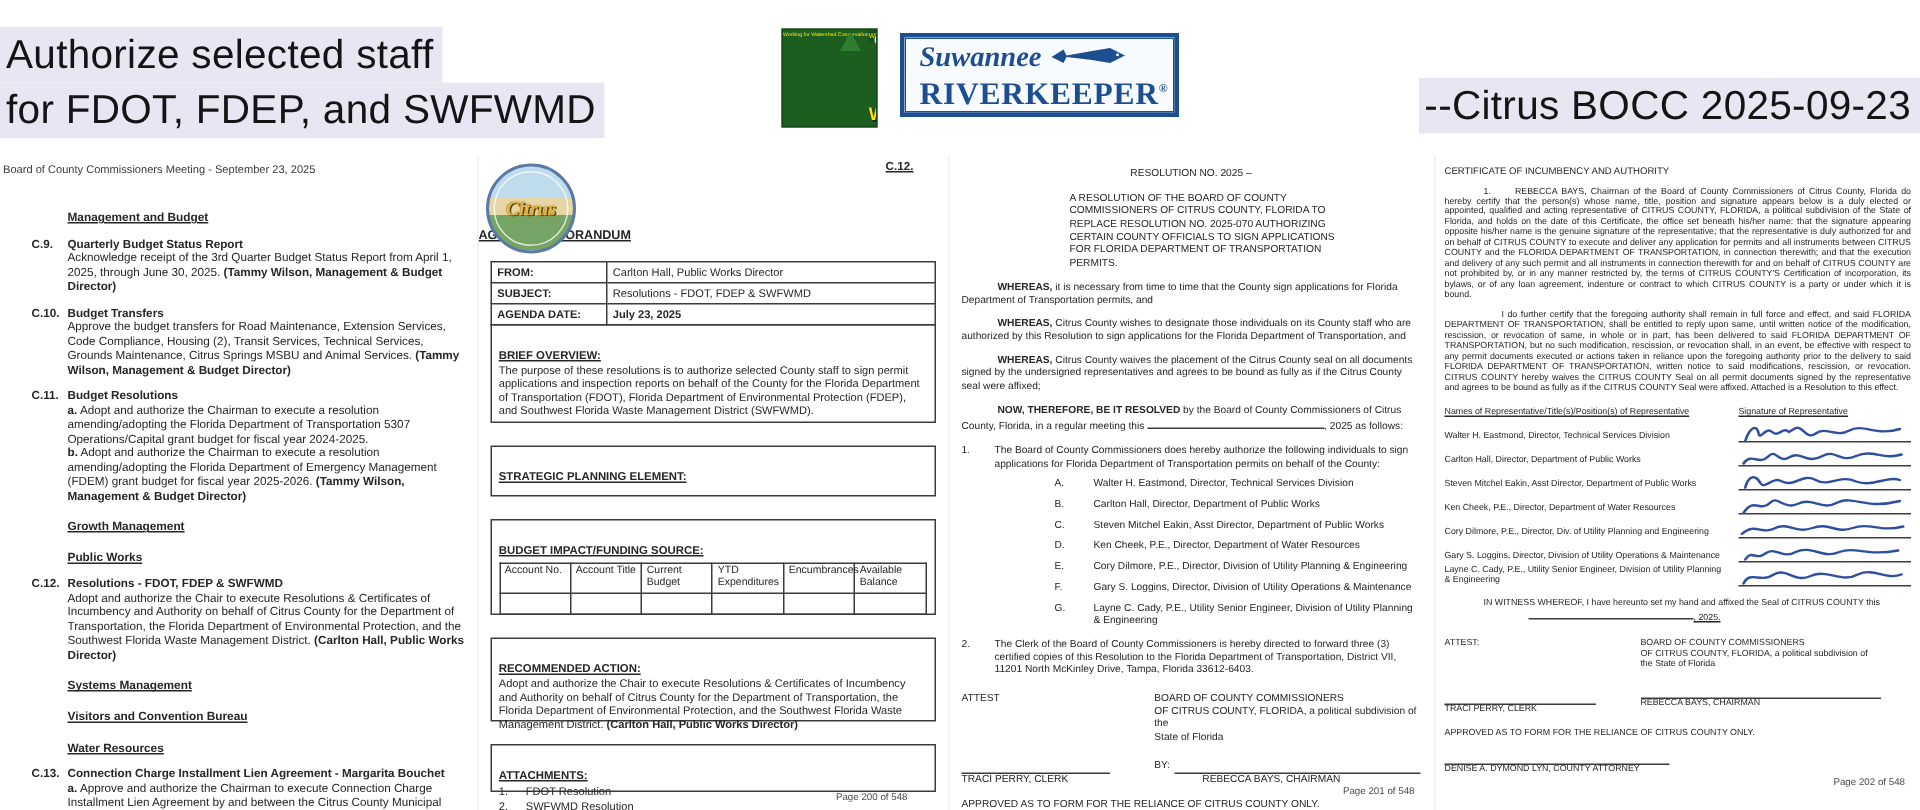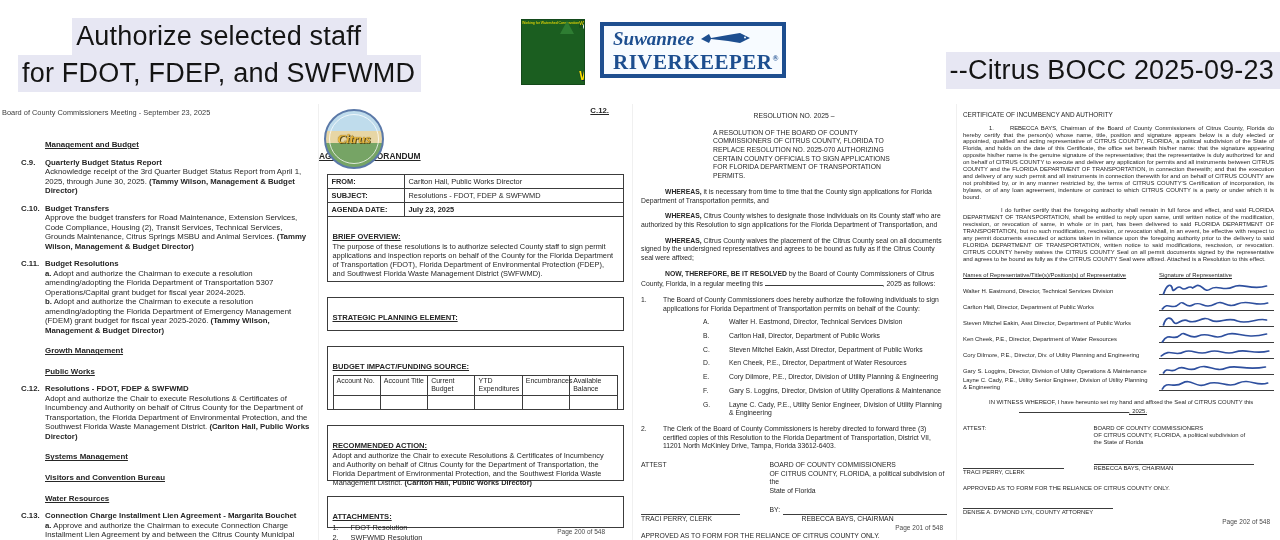--- a/index.html
+++ b/index.html
@@ -2,21 +2,21 @@
 <html><head>
 <meta charset="utf-8">
 <style>
   html,body{margin:0;padding:0;background:#fff;}
   body{width:1280px;height:540px;overflow:hidden;font-family:"Liberation Sans",sans-serif;color:#262626;}
   .stage{position:relative;width:1280px;height:540px;background:#fff;}
 
   
   .headline{position:absolute;top:18px;font-size:27px;line-height:34px;color:#141414;letter-spacing:.2px;}
   .headline .hl{background:#e7e7f3;padding:1px 6px 2px 4px;display:inline-block;}
-  .hl-left{left:18px;text-align:center;}
+  .hl-left{left:0;text-align:left;}
   .hl-right{right:0;text-align:right;}
 
   
   .logo-wrap{position:absolute;left:521px;top:19px;height:66px;display:flex;align-items:flex-start;}
   .wwals{width:64px;height:66px;background:#1b5e20;border:1px solid #14491a;box-sizing:border-box;display:flex;overflow:hidden;}
   .wwals-top{font-size:3.5px;color:#ffe400;text-align:center;line-height:6px;height:6px;background:#1b5e20;white-space:nowrap;}
   .wwals-art{flex:1;position:relative;background:linear-gradient(105deg,#7ecbe0 0 38%,#bfe3a8 38% 55%,#4c9a43 55% 100%);}
   .wwals-art .sun{position:absolute;left:4px;top:2px;width:9px;height:9px;border-radius:50%;background:#e8f6fb;}
   .wwals-art .tree{position:absolute;right:5px;top:1px;width:0;height:0;border-left:7px solid transparent;border-right:7px solid transparent;border-bottom:13px solid #2e7d32;}
   .wwals-name{position:absolute;left:0;right:0;bottom:1px;text-align:center;font-size:12px;font-weight:bold;color:#ffe400;text-shadow:0 0 1px #123,1px 1px 0 #123;letter-spacing:.5px;}

